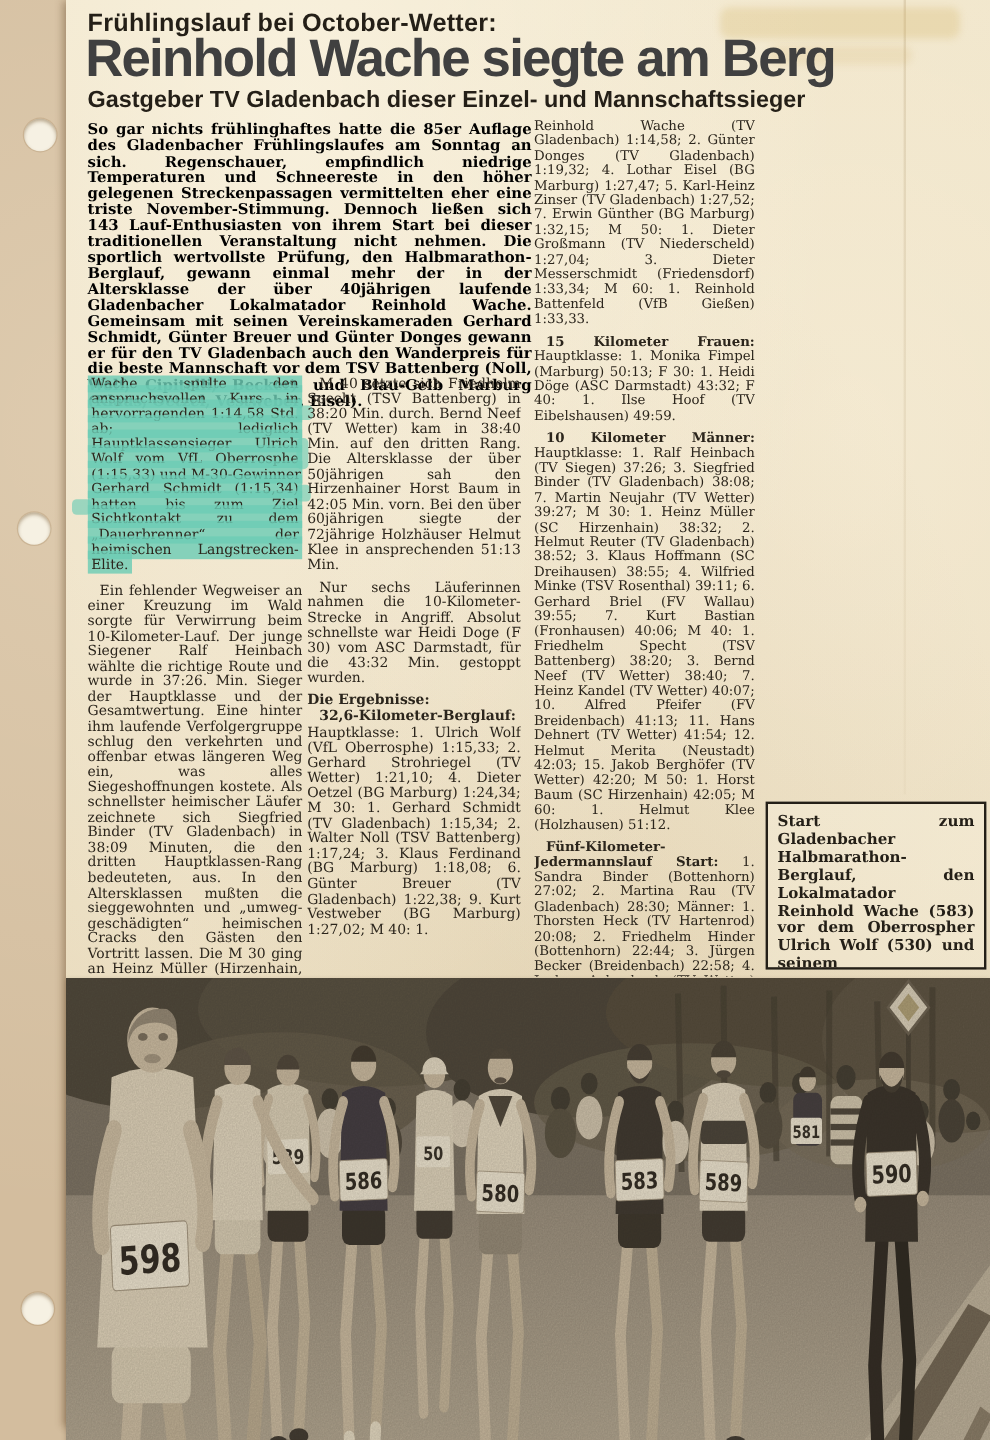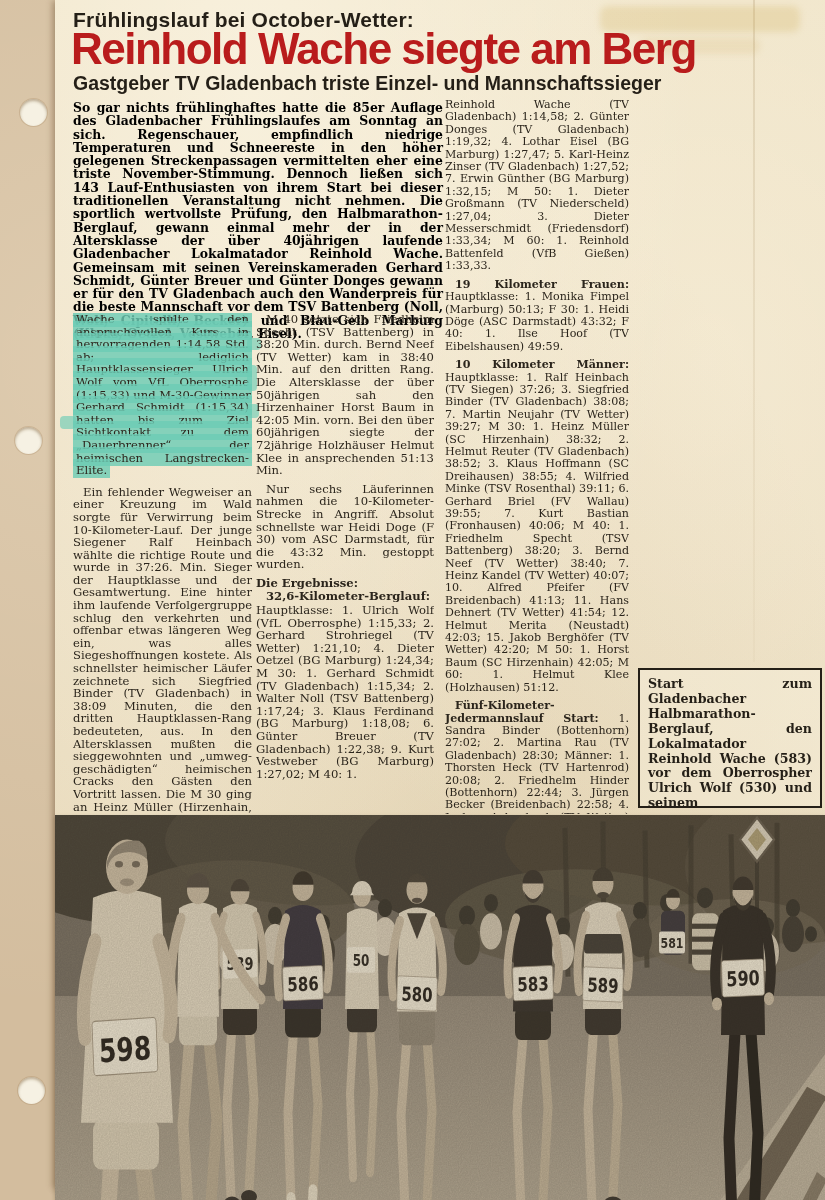--- a/index.html
+++ b/index.html
@@ -38,21 +38,21 @@
   .hole1{left:20px;top:99px;}
   .hole2{left:15px;top:427px;}
   .hole3{left:18px;top:1077px;}
 
   .kicker{
     position:absolute;left:73px;top:8px;
     font:bold 21px/1.1 "Liberation Sans", sans-serif;color:#241f17;letter-spacing:.2px;
   }
   .headline{
     position:absolute;left:71px;top:26px;
-    font:bold 44px/1.05 "Liberation Sans", sans-serif;color:#b91c1c;letter-spacing:-1.5px;
+    font:bold 44px/1.05 "Liberation Sans", sans-serif;color:#404040;letter-spacing:-1.5px;
   }
   .subhead{
     position:absolute;left:73px;top:73px;
     font:bold 19.5px/1.1 "Liberation Sans", sans-serif;color:#241f17;
   }
   .intro{
     position:absolute;left:73px;top:101px;width:370px;
     font-weight:bold;font-size:12.4px;line-height:13.3px;text-align:justify;color:#000000;
   }
   .col{position:absolute;text-align:justify;color:#2b251c;overflow:hidden;}
@@ -88,21 +88,21 @@
 
 <div class="backing-texture"></div>
 
 <div class="clip"></div>
 <div class="crease"></div>
 <div class="ghost ghost1"></div>
 <div class="ghost ghost2"></div>
 
 <div class="kicker">Frühlingslauf bei October-Wetter:</div>
 <div class="headline">Reinhold Wache siegte am Berg</div>
-<div class="subhead">Gastgeber TV Gladenbach triste Einzel- und Mannschaftssieger</div>
+<div class="subhead">Gastgeber TV Gladenbach dieser Einzel- und Mannschaftssieger</div>
 
 <div class="intro">So gar nichts frühlinghaftes hatte die 85er Auflage des Gladenbacher Frühlingslaufes am Sonntag an sich. Regenschauer, empfindlich niedrige Temperaturen und Schneereste in den höher gelegenen Streckenpassagen vermittelten eher eine triste November-Stimmung. Dennoch ließen sich 143 Lauf-Enthusiasten von ihrem Start bei dieser traditionellen Veranstaltung nicht nehmen. Die sportlich wertvollste Prüfung, den Halbmarathon-Berglauf, gewann einmal mehr der in der Altersklasse der über 40jährigen laufende Gladenbacher Lokalmatador Reinhold Wache. Gemeinsam mit seinen Vereinskameraden Gerhard Schmidt, Günter Breuer und Günter Donges gewann er für den TV Gladenbach auch den Wanderpreis für die beste Mannschaft vor dem TSV Battenberg (Noll, Wolf, Cipitelli, Becker) und Blau-Gelb Marburg (Klaus, Oetzel, Vestweber, Eisel).</div>
 
 <div class="col col1">
   <p class="hl-p"><span class="hl">Wache spulte den anspruchsvollen Kurs in hervorragenden 1:14,58 Std. ab; lediglich Hauptklassensieger Ulrich Wolf vom VfL Oberrosphe (1:15,33) und M-30-Gewinner Gerhard Schmidt (1:15,34) hatten bis zum Ziel Sichtkontakt zu dem „Dauerbrenner“ der heimischen Langstrecken-Elite.</span></p>
   <p>Ein fehlender Wegweiser an einer Kreuzung im Wald sorgte für Verwirrung beim 10-Kilometer-Lauf. Der junge Siegener Ralf Heinbach wählte die richtige Route und wurde in 37:26. Min. Sieger der Hauptklasse und der Gesamtwertung. Eine hinter ihm laufende Verfolgergruppe schlug den verkehrten und offenbar etwas längeren Weg ein, was alles Siegeshoffnungen kostete. Als schnellster heimischer Läufer zeichnete sich Siegfried Binder (TV Gladenbach) in 38:09 Minuten, die den dritten Hauptklassen-Rang bedeuteten, aus. In den Altersklassen mußten die sieggewohnten und „umweg-geschädigten“ heimischen Cracks den Gästen den Vortritt lassen. Die M 30 ging an Heinz Müller (Hirzenhain, 38:52) vor Helmut Reuter (TV Gladenbach, 38:52) und Klaus Hoffmann (SC Dreihausen, 38:55).</p>
 
 </div>
 
 <div class="hl-blob blob1"></div>
@@ -113,21 +113,21 @@
 <div class="col col2">
   <p>M 40 setzte sich Friedhelm Specht (TSV Battenberg) in 38:20 Min. durch. Bernd Neef (TV Wetter) kam in 38:40 Min. auf den dritten Rang. Die Altersklasse der über 50jährigen sah den Hirzenhainer Horst Baum in 42:05 Min. vorn. Bei den über 60jährigen siegte der 72jährige Holzhäuser Helmut Klee in ansprechenden 51:13 Min.</p>
   <p>Nur sechs Läuferinnen nahmen die 10-Kilometer-Strecke in Angriff. Absolut schnellste war Heidi Doge (F 30) vom ASC Darmstadt, für die 43:32 Min. gestoppt wurden.</p>
   <p class="rh">Die Ergebnisse:</p>
   <p class="rsh">32,6-Kilometer-Berglauf:</p>
   <p class="noindent" style="text-indent:0">Hauptklasse: 1. Ulrich Wolf (VfL Oberrosphe) 1:15,33; 2. Gerhard Strohriegel (TV Wetter) 1:21,10; 4. Dieter Oetzel (BG Marburg) 1:24,34; M 30: 1. Gerhard Schmidt (TV Gladenbach) 1:15,34; 2. Walter Noll (TSV Battenberg) 1:17,24; 3. Klaus Ferdinand (BG Marburg) 1:18,08; 6. Günter Breuer (TV Gladenbach) 1:22,38; 9. Kurt Vestweber (BG Marburg) 1:27,02; M 40: 1.</p>
 </div>
 
 <div class="col col3">
   <p style="text-indent:0">Reinhold Wache (TV Gladenbach) 1:14,58; 2. Günter Donges (TV Gladenbach) 1:19,32; 4. Lothar Eisel (BG Marburg) 1:27,47; 5. Karl-Heinz Zinser (TV Gladenbach) 1:27,52; 7. Erwin Günther (BG Marburg) 1:32,15; M 50: 1. Dieter Großmann (TV Niederscheld) 1:27,04; 3. Dieter Messerschmidt (Friedensdorf) 1:33,34; M 60: 1. Reinhold Battenfeld (VfB Gießen) 1:33,33.</p>
-  <p><b>19 Kilometer Frauen: </b><span>Hauptklasse: 1. Monika Fimpel (Marburg) 50:13; F 30: 1. Heidi Döge (ASC Darmstadt) 43:32; F 40: 1. Ilse Hoof (TV Eibelshausen) 49:59.</span></p>
+  <p><b>15 Kilometer Frauen: </b><span>Hauptklasse: 1. Monika Fimpel (Marburg) 50:13; F 30: 1. Heidi Döge (ASC Darmstadt) 43:32; F 40: 1. Ilse Hoof (TV Eibelshausen) 49:59.</span></p>
   <p><b>10 Kilometer Männer: </b><span>Hauptklasse: 1. Ralf Heinbach (TV Siegen) 37:26; 3. Siegfried Binder (TV Gladenbach) 38:08; 7. Martin Neujahr (TV Wetter) 39:27; M 30: 1. Heinz Müller (SC Hirzenhain) 38:32; 2. Helmut Reuter (TV Gladenbach) 38:52; 3. Klaus Hoffmann (SC Dreihausen) 38:55; 4. Wilfried Minke (TSV Rosenthal) 39:11; 6. Gerhard Briel (FV Wallau) 39:55; 7. Kurt Bastian (Fronhausen) 40:06; M 40: 1. Friedhelm Specht (TSV Battenberg) 38:20; 3. Bernd Neef (TV Wetter) 38:40; 7. Heinz Kandel (TV Wetter) 40:07; 10. Alfred Pfeifer (FV Breidenbach) 41:13; 11. Hans Dehnert (TV Wetter) 41:54; 12. Helmut Merita (Neustadt) 42:03; 15. Jakob Berghöfer (TV Wetter) 42:20; M 50: 1. Horst Baum (SC Hirzenhain) 42:05; M 60: 1. Helmut Klee (Holzhausen) 51:12.</span></p>
   <p><b>Fünf-Kilometer-Jedermannslauf Start: </b><span>1. Sandra Binder (Bottenhorn) 27:02; 2. Martina Rau (TV Gladenbach) 28:30; Männer: 1. Thorsten Heck (TV Hartenrod) 20:08; 2. Friedhelm Hinder (Bottenhorn) 22:44; 3. Jürgen Becker (Breidenbach) 22:58; 4. Jochen Achenbach (TV Wetter) 23:30.</span></p>
 </div>
 
 <div class="caption">
   <span>Start zum Gladenbacher Halbmarathon-Berglauf, den Lokalmatador Reinhold Wache (583) vor dem Oberrospher Ulrich Wolf (530) und seinem Vereinskameraden Gerhard Schmidt (586) souverän gewann.</span>
   
 </div>
 
 <div class="photo">

